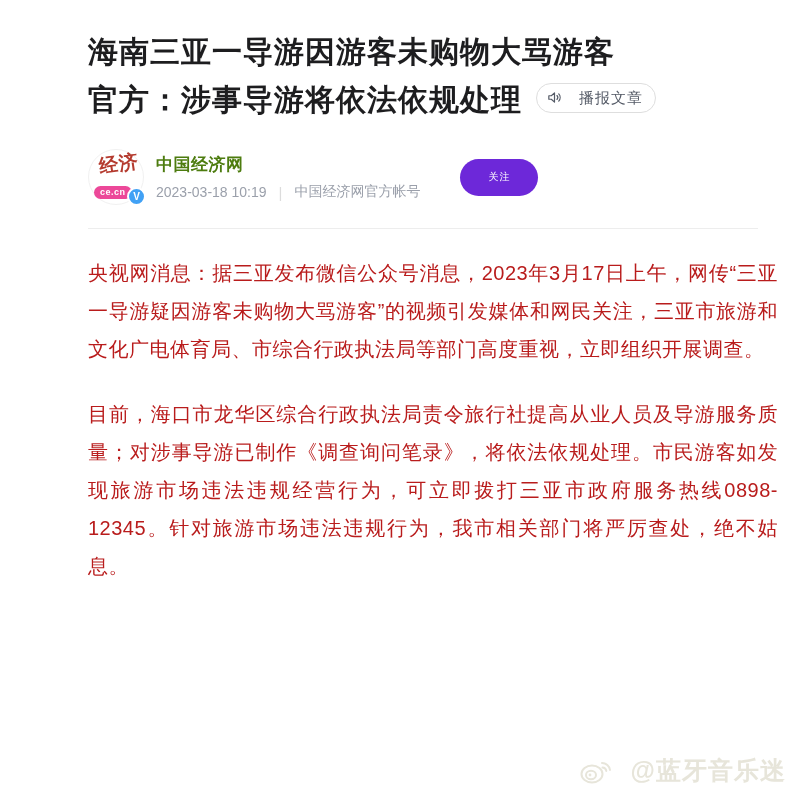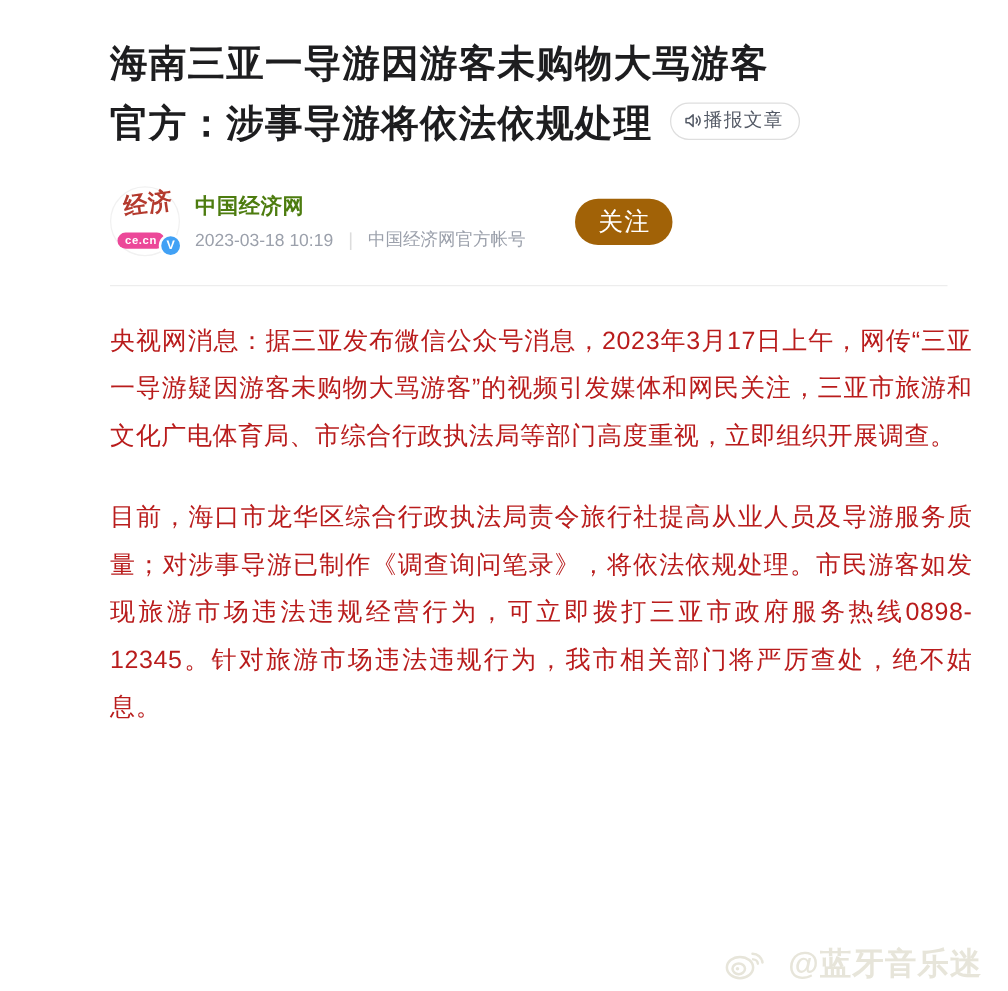--- a/index.html
+++ b/index.html
@@ -10,21 +10,21 @@
   }
   .page { position: relative; width: 792px; height: 793px; background: #fff; }
   .content { padding: 28px 30px 0 88px; }
 
   
   .title {
     font-size: 30px; line-height: 48px; font-weight: 700;
     color: #1d1d1f; letter-spacing: 1px;
   }
   .broadcast-btn {
-    display: inline-flex; align-items: center; gap: 0;
+    display: inline-flex; align-items: center; gap: 16px;
     margin-left: 14px; padding: 5px 12px 5px 9px;
     border: 1px solid #dedede; border-radius: 17px; background: #fff;
     font-size: 15px; color: #545a66; letter-spacing: 1px;
     vertical-align: 4px; cursor: pointer; line-height: 18px;
   }
   .broadcast-btn svg { display: block; }
 
   
   .pub-row { display: flex; align-items: center; margin-top: 25px; }
   .avatar {
@@ -48,21 +48,21 @@
     border-radius: 50%; background: #41a1f5; border: 2px solid #fff;
     color: #fff; font-size: 10px; font-weight: 700;
     display: flex; align-items: center; justify-content: center;
   }
   .pub-info { margin-left: 12px; }
   .pub-name { font-size: 17px; font-weight: 700; color: #4d7c0f; letter-spacing: 0.5px; cursor: pointer; }
   .pub-meta { display: flex; align-items: center; margin-top: 7px; font-size: 14px; color: #9ba0ab; }
   .pub-meta .sep { color: #dcdcdc; margin: 0 12px; font-size: 15px; }
   .follow-btn {
     margin-left: 40px; width: 78px; height: 37px; border: none; cursor: pointer;
-    border-radius: 19px; background: #a16207; color: #fff; font-size: 20px;
+    border-radius: 19px; background: #6d28d9; color: #fff; font-size: 10px;
     letter-spacing: 1px; font-family: inherit;
   }
 
   
   .divider { margin-top: 23px; width: 670px; border-top: 1px solid #ededed; }
 
   
   .article { margin-top: 25px; width: 690px; }
   .article p {
     font-size: 20px; line-height: 38px; color: #b91c1c;

